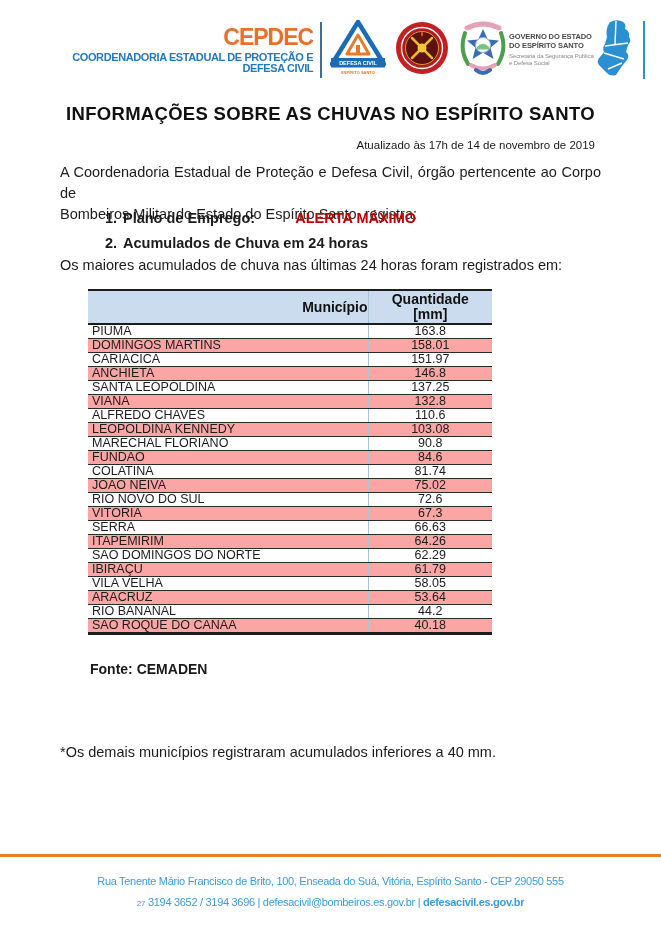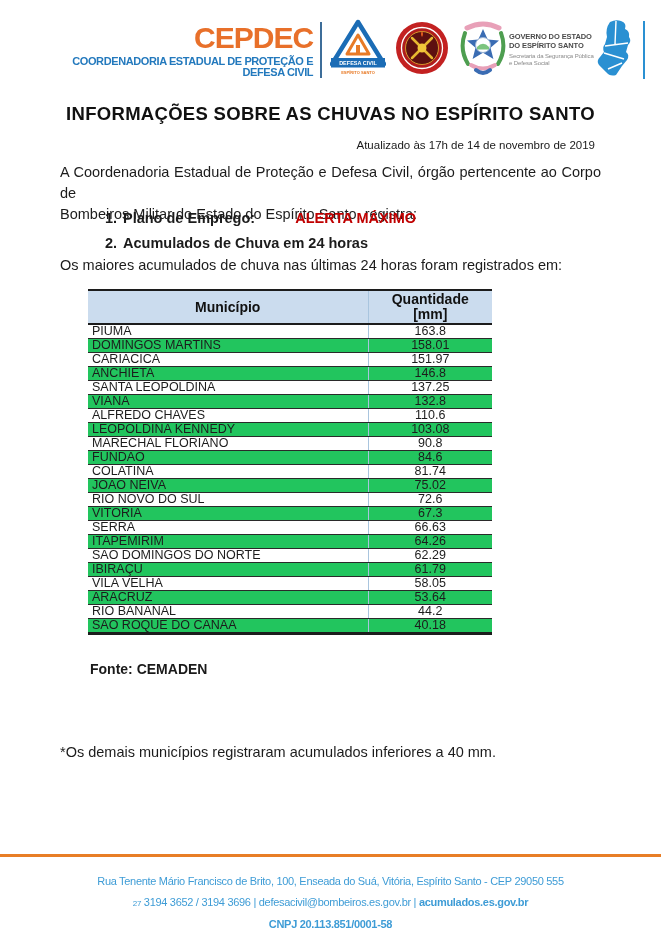--- a/index.html
+++ b/index.html
@@ -3,21 +3,21 @@
 <meta charset="utf-8">
 <style>
   * { margin:0; padding:0; box-sizing:border-box; }
   html,body { background:#ffffff; }
   body { font-family:"Liberation Sans", sans-serif; }
   .page { position:relative; width:661px; height:935px; background:#fff; overflow:hidden; }
 
   
   .header { display:flex; align-items:center; padding:14px 16px 0 30px; height:86px; }
   .brand { width:302px; text-align:right; line-height:1; }
-  .brand-name { font-size:30px; font-weight:bold; color:#e8702a; letter-spacing:-1px; }
+  .brand-name { font-size:23px; font-weight:bold; color:#e8702a; letter-spacing:-1px; }
   .brand-sub { font-size:11px; font-weight:bold; color:#2379bd; letter-spacing:-0.4px; margin-top:3px; }
   .vdivider { width:2px; height:56px; background:#3d6d99; margin:0 8px 0 7px; flex:none; }
   .logo { flex:none; }
   .gov-block { flex:none; width:86px; line-height:1.15; }
   .gov-line { font-size:7.5px; font-weight:bold; color:#4a4a4a; letter-spacing:-0.1px; }
   .gov-sub { font-size:6px; color:#8a8a8a; letter-spacing:-0.1px; }
   .gov-sub.first { margin-top:3px; }
   .right-line { width:2px; height:58px; background:#2a90d2; margin-left:6px; flex:none; }
 
   
@@ -34,26 +34,26 @@
   .lead { position:absolute; top:257px; left:60px; width:560px; font-size:14.5px; color:#1c1c1c; }
 
   
   .tbl-wrap { position:absolute; top:289px; left:88px; width:404px; }
   table { width:404px; border-collapse:collapse; table-layout:fixed;
           border-top:2px solid #1c1c1c; border-bottom:3px solid #1c1c1c; }
   col.c-mun { width:280px; } col.c-qty { width:124px; }
   th { background:#cbdcee; font-size:14px; font-weight:bold; color:#111;
        text-align:center; vertical-align:middle; height:34px; line-height:15px;
        border-bottom:2px solid #1c1c1c; }
-  th.mun, td.mun { border-right:1px solid #a9c5de; }
+  th.mun, td.mun { border-right:1px solid #a9c5de;text-align:right; }
   td { font-size:12.5px; color:#1c1c1c; height:13.6px; line-height:13px;
        border-bottom:1px solid #2a2a2a; white-space:nowrap; overflow:hidden; }
   td.mun { text-align:left; padding-left:4px; }
   td.qty { text-align:center; }
-  tr.alt td { background:#22c55e; }
+  tr.alt td { background:#fca5a5; }
 
   .fonte { position:absolute; top:661px; left:90px; font-size:14px; font-weight:bold; color:#1a1a1a; }
   .footnote { position:absolute; top:744px; left:60px; font-size:14.5px; color:#1c1c1c; }
 
   
   .footer { position:absolute; top:854px; left:0; width:100%;
             border-top:3px solid #e87e26; padding-top:14px; text-align:center;
             color:#3e9cd6; font-size:11px; line-height:21px; letter-spacing:-0.3px; }
   .footer .bold { font-weight:bold; }
   .footer .ddd { font-size:8px; }
@@ -252,17 +252,16 @@
           </tr>
         </tbody>
     </table>
   </div>
 
   <div class="fonte">Fonte: CEMADEN</div>
   <div class="footnote">*Os demais municípios registraram acumulados inferiores a 40 mm.</div>
 
   <div class="footer">
     <div>Rua Tenente Mário Francisco de Brito, 100, Enseada do Suá, Vitória, Espírito Santo - CEP 29050 555</div>
-    <div><span class="ddd">27</span><span> 3194 3652 / 3194 3696 | defesacivil@bombeiros.es.gov.br | </span><span class="bold">acumulados.es.gov.br</span></div>
-    <div class="bold">CNPJ 20.113.851/0001-58</div>
+    <div><span class="ddd">27</span><span> 3194 3652 / 3194 3696 | defesacivil@bombeiros.es.gov.br | </span><span class="bold">defesacivil.es.gov.br</span></div>
   </div>
 
 </div>
 
 </body></html>

